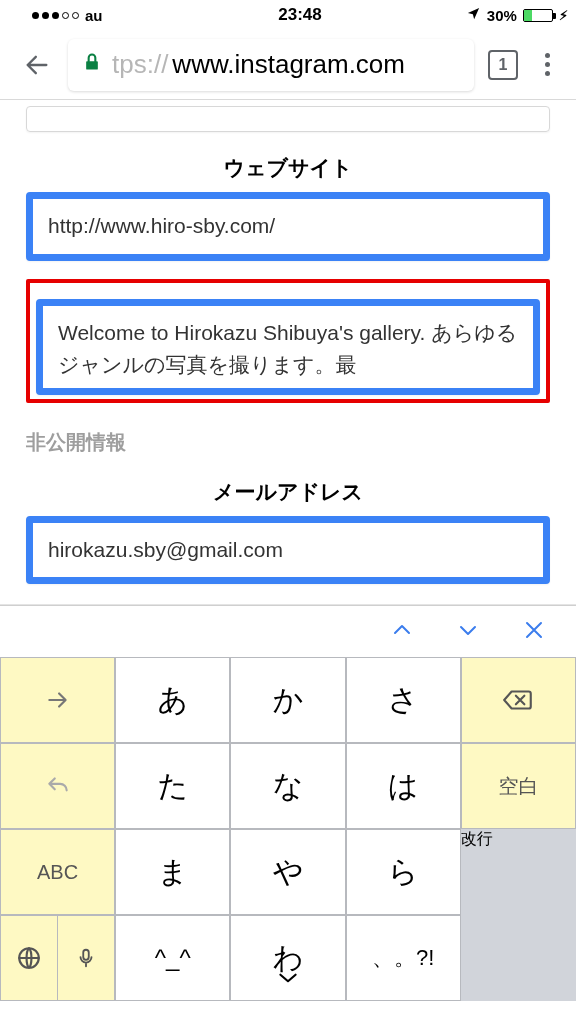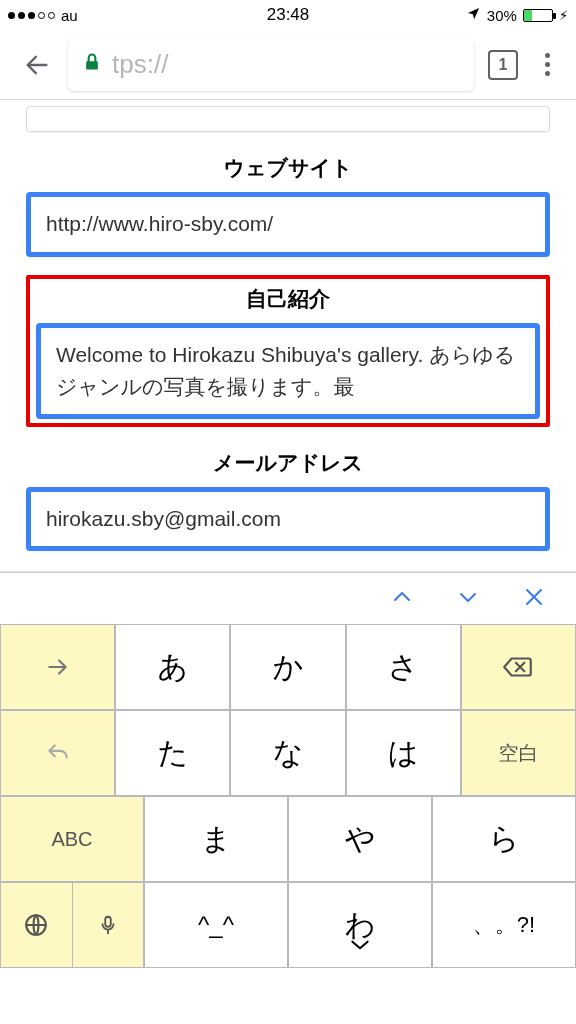--- a/index.html
+++ b/index.html
@@ -1,18 +1,18 @@
 <!DOCTYPE html>
 <html><head>
   <meta charset="utf-8">
   <style>
     * { margin: 0; padding: 0; box-sizing: border-box; -webkit-tap-highlight-color: transparent; }
     html, body { width: 576px; height: 1024px; overflow: hidden; font-family: -apple-system, "Hiragino Sans", sans-serif; background: #fff; }
     
-    .status-bar { height: 30px; display: flex; align-items: center; padding: 0 8px; font-size: 15px; font-weight: 400; }
+    .status-bar { height: 30px; display: flex; align-items: center; padding: 0 8px; font-size: 15px; font-weight: 700; margin-left: 24px; }
     .sb-left, .sb-right { display: flex; align-items: center; gap: 6px; }
     .sb-left { flex: 1; }
     .sb-center { flex: 0 0 auto; font-size: 17px; }
     .sb-right { flex: 1; justify-content: flex-end; text-align: center; }
     .signal-dots { display: flex; gap: 3px; align-items: center; }
     .dot { width: 7px; height: 7px; border-radius: 50%; }
     .dot.fill { background: #000; }
     .dot.empty { border: 1px solid #000; }
     .battery { position: relative; width: 30px; height: 13px; border: 1px solid #000; border-radius: 2px; display:flex; align-items:center; }
     .battery::after { content:""; position:absolute; right:-4px; top:3px; width:3px; height:6px; background:#000; border-radius:0 1px 1px 0;}
@@ -24,21 +24,21 @@
     .url-bar .proto { color:#b6b6b6; }
     .url-bar .host { font-weight:400; }
     .lock-icon { color:#0b8043; }
     .tab-count { width:30px; height:30px; border:2px solid #5f6368; border-radius:4px; display:flex; align-items:center; justify-content:center; font-size:16px; font-weight:600; color:#5f6368;}
     .more-dots { width:30px; display:flex; flex-direction:column; align-items:center; gap:4px;}
     .more-dots span{ width:5px;height:5px;border-radius:50%;background:#5f6368;}
     
     .page { padding: 0 26px; }
     .pre-field { margin-top: 6px; height: 26px; border:1px solid #d8d8d8; border-radius:4px; box-shadow:0 1px 2px rgba(0,0,0,0.05);}
     .field-label { font-size:21px; font-weight:700; margin-top:22px;text-align:center; }
-    .text-input { margin-top:10px; width:100%; border:5px solid #3b82f6; border-radius:4px; padding:11px 15px; font-size:21px; color:#333; box-shadow:0 1px 2px rgba(0,0,0,0.05); font-family:inherit; resize:none; line-height:1.55; }
+    .text-input { margin-top:10px; width:100%; border:7px solid #3b82f6; border-radius:4px; padding:11px 15px; font-size:21px; color:#333; box-shadow:0 1px 2px rgba(0,0,0,0.05); font-family:inherit; resize:none; line-height:1.55; }
     .bio-box { border:4px solid #e60000; border-radius:2px; padding:6px 6px 0 6px; margin-top:18px;}
     .bio-box .field-label { margin-top:0;}
     .bio-textarea { height: 96px; overflow: hidden; }
     .section-label { color:#9e9e9e; font-size:20px; font-weight:600; margin-top:26px;}
     .page-bottom-line { border-bottom:1px solid #e4e4e4; margin: 20px -26px 0; }
     
     .kb-assist { height: 52px; display:flex; justify-content:flex-end; align-items:center; gap:42px; padding-right:30px; border-top:1px solid #cfcfcf; }
     .kb-assist svg { width:24px; height:24px; }
     .kb-assist .up { color:#3b7ded; }
     .kb-assist .down { color:#3b7ded; }
@@ -91,42 +91,43 @@
       </svg>
   </div>
   <div class="url-bar">
     <span class="lock-icon">
       <svg viewBox="0 0 24 24" width="20" height="22">
           <rect x="5" y="11" width="14" height="10" rx="1" fill="#0b8043" stroke="none"></rect>
           <path d="M8 11V7a4 4 0 018 0v4" stroke="#0b8043" fill="none" stroke-width="2.5"></path>
         </svg>
     </span>
     <span class="proto">tps://</span>
+    <span class="host" style="margin-left:-6px;">www.instagram.com</span>
   </div>
   <div class="tab-count">
       <span>1</span>
     </div>
   <div class="more-dots">
       <span></span>
       <span></span>
       <span></span>
     </div>
 </div>
 
 <div class="page">
   <div class="pre-field"></div>
 
   <div class="field-label">ウェブサイト</div>
   <input class="text-input" value="http://www.hiro-sby.com/" style="">
 
   <div class="bio-box">
-    <div class="field-label">自己紹介</div>
     <textarea class="text-input bio-textarea" style="">Welcome to Hirokazu Shibuya's gallery. あらゆるジャンルの写真を撮ります。最</textarea>
   </div>
 
+  <div class="section-label">非公開情報</div>
 
   <div class="field-label">メールアドレス</div>
   <input class="text-input" value="hirokazu.sby@gmail.com" style="">
 
   <div class="page-bottom-line"></div>
 </div>
 
 <div class="kb-assist">
   <span class="up">
     <svg viewBox="0 0 24 24">
@@ -202,14 +203,17 @@
           <span style="position:relative;">
             <span>わ</span>
             <svg viewBox="0 0 24 10" width="26" height="12" style="position:absolute;left:2px;top:34px;color:#000">
                 <path d="M5 2l7 6 7-6"></path>
               </svg>
           </span>
         </div>
         <div class="key" style="font-size:22px">、。?!</div>
       </div>
     </div>
+    <div class="col-ret">
+      <div class="key return-key">改行</div>
+    </div>
   </div>
 </div>
 
 </body></html>

